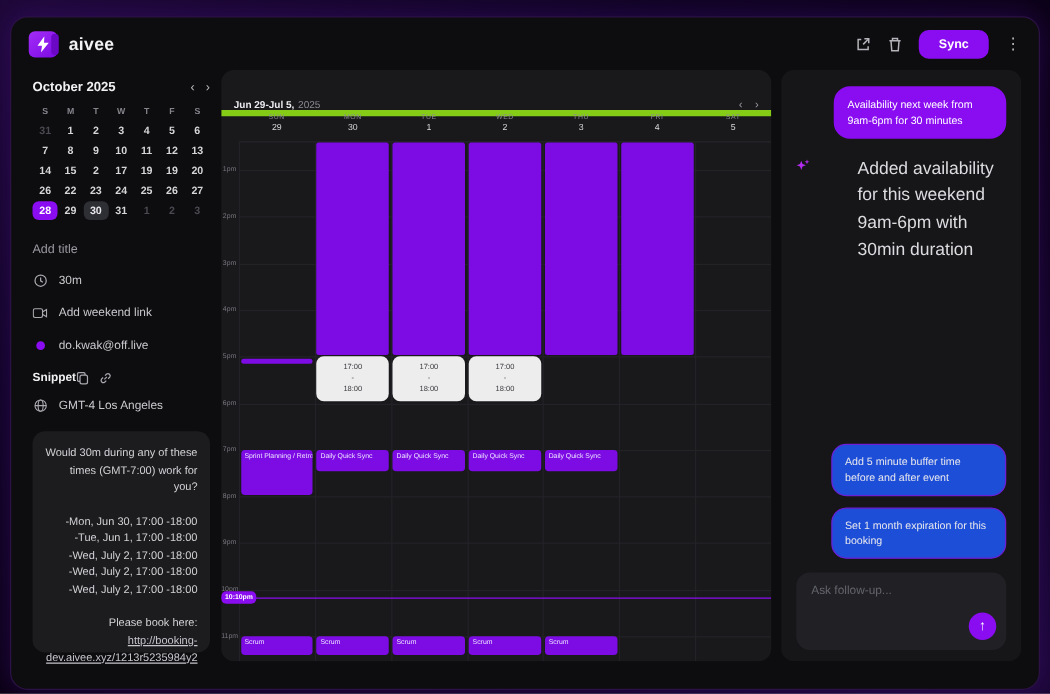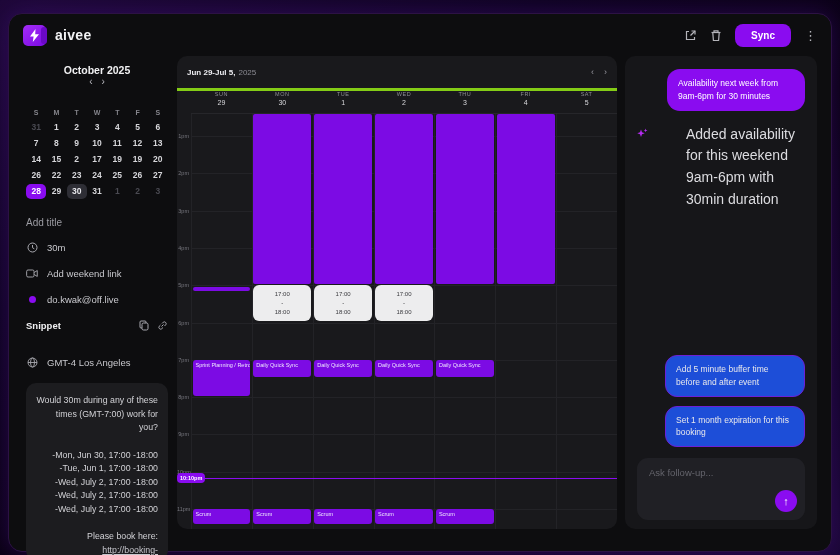--- a/index.html
+++ b/index.html
@@ -20,49 +20,49 @@
   .logo:before{content:"";position:absolute;right:-1px;top:2px;width:6px;height:17px;border-radius:3px;background:#6a08c6;z-index:0;}
   .logo svg{position:relative;z-index:1;}
   .brand-name{color:#f2f2f4;font-size:14px;font-weight:bold;letter-spacing:.3px;}
   .topbar-actions{display:flex;align-items:center;gap:13px;}
   .tb-icon{color:#b4b4ba;display:flex;align-items:center;cursor:pointer;}
   .kebab{font-size:13px;color:#b4b4ba;letter-spacing:0;}
   .done-btn{background:#8a0cf0;color:#fff;border:none;border-radius:8px;padding:6px 16px;
     font-size:10px;font-weight:bold;font-family:inherit;cursor:pointer;}
   
   .sidebar{position:absolute;left:17px;top:50px;width:142px;}
-  .minical-head{display:flex;justify-content:space-between;align-items:center;margin-bottom:19px;flex-direction:column;}
+  .minical-head{display:flex;justify-content:space-between;align-items:center;margin-bottom:7px;}
   .minical-title{color:#f0f0f2;font-size:10.5px;font-weight:bold;}
   .mini-nav{display:flex;gap:9px;color:#b8b8be;font-size:10px;}
   .mini-nav span{cursor:pointer;}
   .minical-grid{display:grid;grid-template-columns:repeat(7,1fr);row-gap:1px;}
   .wd{color:#85858c;font-size:7px;text-align:center;height:13px;line-height:13px;font-weight:bold;}
   .mc-cell{color:#d6d6da;font-size:8.5px;text-align:center;height:15px;line-height:15px;
     border-radius:5px;font-weight:bold;cursor:pointer;}
   .mc-cell.dim{color:#4a4a52;}
   .mc-cell.sel{background:#8a0cf0;color:#fff;}
   .mc-cell.today{background:#2e2e35;color:#e8e8ec;}
   .form{margin-top:18px;}
   .f-row{display:flex;align-items:center;gap:9px;margin-bottom:15px;color:#c9c9ce;font-size:9.5px;}
   .f-title{color:#9b9ba2;font-size:10px;margin-bottom:14px;}
   .f-ic{width:12px;display:flex;justify-content:center;color:#a9a9b0;}
   .dot{width:7px;height:7px;border-radius:50%;background:#8a0cf0;margin:0 2.5px;}
-  .snippet-head{display:flex;justify-content:space-between;align-items:center;margin-top:8px;margin-bottom:26px;}
+  .snippet-head{display:flex;justify-content:flex-start;align-items:center;margin-top:8px;margin-bottom:11px;}
   .snippet-title{color:#f0f0f2;font-size:9.5px;font-weight:bold;}
   .snip-icons{display:flex;gap:8px;color:#a9a9b0;}
   .snip-icons span{cursor:pointer;display:flex;}
   .snippet-box{margin-top:12px;background:#1c1c1f;border-radius:10px;padding:11px 10px;height:155px;text-align:right;}
   .snippet-text{color:#d2d2d6;font-size:8.8px;line-height:1.55;white-space:pre-line;}
   .snippet-link{color:#c6c6cc;font-size:8.8px;line-height:1.55;text-decoration:underline;
     overflow-wrap:anywhere;display:block;cursor:pointer;}
   
   .calpanel{position:absolute;left:168px;top:42px;width:440px;height:473px;background:#19191c;
     border-radius:10px;overflow:hidden;}
-  .cal-head{height:32px;display:flex;align-items:center;justify-content:space-between;
-    padding:0 10px;border-bottom:3px solid #84cc16;}
+  .cal-head{height:32px;display:flex;align-items:flex-end;justify-content:space-between;
+    padding:0 10px;border-bottom:5px solid #84cc16;}
   .cal-range{font-size:8px;color:#ececf0;font-weight:bold;}
   .cal-range .yr{color:#8a8a92;font-weight:normal;margin-left:3px;}
   .cal-nav{display:flex;gap:10px;color:#9a9aa2;font-size:9px;}
   .cal-nav span{cursor:pointer;}
   .day-row{position:absolute;left:14px;right:0;top:32px;height:26px;display:flex;
     border-bottom:1px solid #26262a;box-sizing:border-box;}
   .day-cell{flex:1;text-align:center;padding-top:3px;}
   .day-name{color:#8d8d95;font-size:5.5px;letter-spacing:.5px;}
   .day-num{color:#d8d8dc;font-size:7px;margin-top:2px;}
   .grid{position:absolute;left:0;right:0;top:58px;bottom:0;}

